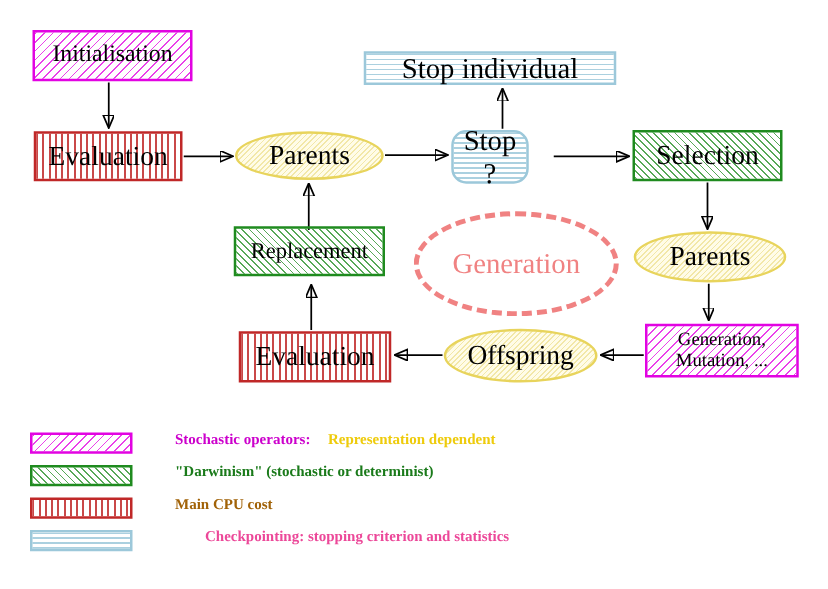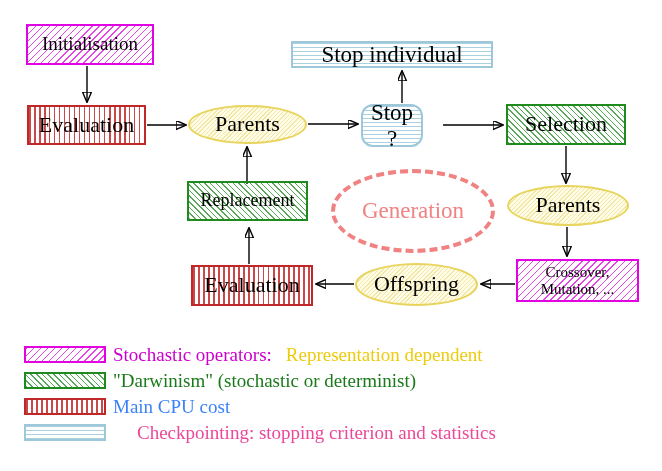--- a/index.html
+++ b/index.html
@@ -54,31 +54,31 @@
   #n-generation{left:331px;top:169px;width:164px;height:84px;font-size:23px;}
   
   #arrows{position:absolute;left:0;top:0;width:662px;height:471px;pointer-events:none;}
   #arrows path, #arrows line{stroke:#000;stroke-width:1.4;fill:none;}
   .swatch{position:absolute;left:24px;width:82px;height:17px;box-sizing:border-box;}
   #sw-1{top:346px;}
   #sw-2{top:372px;}
   #sw-3{top:398px;}
   #sw-4{top:424px;}
   .legend-text{
-    position:absolute;left:113px;font-weight:normal;font-size:19px;white-space:nowrap;
+    position:absolute;left:140px;font-weight:bold;font-size:12px;white-space:nowrap;
     font-family:"Liberation Serif", serif;
   }
   #lt-1{top:344px;}
   #lt-2{top:370px;}
   #lt-3{top:396px;}
   #lt-4{top:422px;}
   .c-magenta{color:#cc00cc;}
   .c-gold{color:#eecb0b;}
   .c-green{color:#1a7a1a;}
-  .c-red{color:#3b82f6;}
+  .c-red{color:#a16207;}
   .c-cyan{color:#ec4899;margin-left:24px;}
   .gap{display:inline-block;width:14px;}
 </style>
 </head>
 <body>
 
 <div id="stage">
 
   <svg id="arrows" viewBox="0 0 662 471">
     <defs>
@@ -121,21 +121,21 @@
 
   <div id="n-selection" class="node hatch-green">
     <span>Selection</span>
   </div>
 
   <div id="n-genitors" class="node ellipse-yellow">
     <span>Parents</span>
   </div>
 
   <div id="n-crossover" class="node hatch-magenta">
-    <span>Crossover,</span>
+    <span>Generation,</span>
     <span>Mutation, ...</span>
   </div>
 
   <div id="n-offspring" class="node ellipse-yellow">
     <span>Offspring</span>
   </div>
 
   <div id="n-evaluation-bottom" class="node stripe-red">
     <span>Evaluation</span>
   </div>

